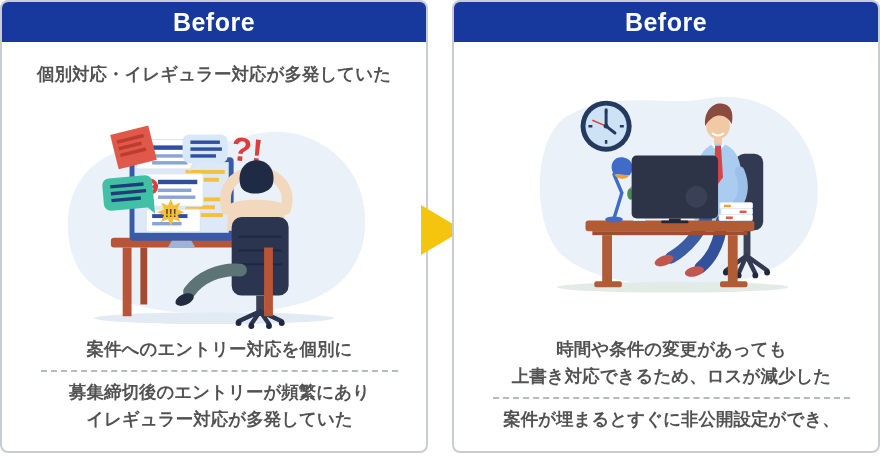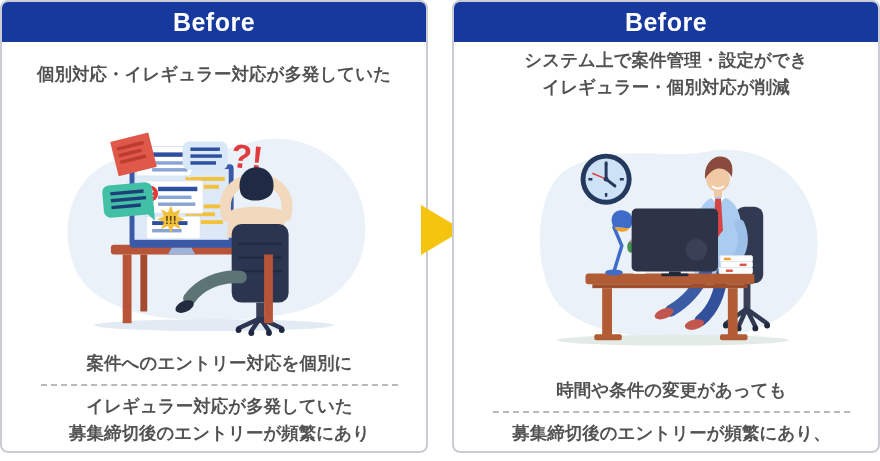--- a/index.html
+++ b/index.html
@@ -8,21 +8,21 @@
   .panel{position:absolute;top:0;width:428px;height:453px;box-sizing:border-box;
          background:#ffffff;border:2px solid #c9ccd2;border-radius:8px;overflow:hidden;
          display:flex;flex-direction:column;}
   .panel.before{left:0;}
   .panel.after{right:0;}
   .panel-header{flex:none;height:40px;background:#17399E;display:flex;align-items:center;justify-content:center;}
   .panel-header h2{margin:0;color:#ffffff;font-size:25px;font-weight:bold;letter-spacing:0.5px;}
   .summary{flex:none;height:64px;display:flex;flex-direction:column;align-items:center;justify-content:center;}
   .summary p{margin:0;font-size:17.5px;font-weight:bold;color:#525252;line-height:27px;white-space:nowrap;}
   .illustration-wrap{flex:1;display:flex;align-items:center;justify-content:center;overflow:hidden;}
-  .points{flex:none;padding:0 10px 4px 10px;margin-left:11px;}
+  .points{flex:none;padding:0 10px 18px 10px;margin-left:11px;}
   .points p{margin:0;text-align:center;font-size:17.5px;font-weight:bold;color:#525252;line-height:27px;white-space:nowrap;}
   .dashed-divider{border:none;border-top:2px dashed #b6b9be;margin:7px 18px;}
   .arrow{position:absolute;left:421px;top:205px;width:0;height:0;
          border-left:42px solid #F5C40F;border-top:25px solid transparent;border-bottom:25px solid transparent;}
 </style>
 </head>
 <body>
 
 <div class="stage">
 
@@ -128,36 +128,32 @@
           <circle cx="234" cy="214" r="3" fill="#1F2840"></circle>
         </g>
 
         <rect x="216" y="137" width="9" height="70" fill="#B85437"></rect>
       </svg>
     </div>
 
     <div class="points">
       <p>案件へのエントリー対応を個別に</p>
       <hr class="dashed-divider">
+      <p>募集締切後のエントリーが頻繁にあり</p>
       <p>イレギュラー対応が多発していた</p>
-      <p>募集締切後のエントリーが頻繁にあり</p>
     </div>
   </section>
 
   <div class="arrow"></div>
 
   <section class="panel after">
     <header class="panel-header">
       <h2>Before</h2>
     </header>
 
-    <div class="summary">
-      <p>システム上で案件管理・設定ができ</p>
-      <p>イレギュラー・個別対応が削減</p>
-    </div>
 
     <div class="illustration-wrap">
       <svg width="330" height="216" viewBox="0 0 330 220" aria-hidden="true">
         <path d="M64,36 C110,8 168,26 206,18 C262,7 314,44 319,102 C324,158 290,198 226,205 C156,212 92,206 60,178 C28,150 28,58 64,36 Z" fill="#EAF1F8"></path>
         <ellipse cx="172" cy="210" rx="118" ry="5.5" fill="#E3EBE7"></ellipse>
 
         <g>
           <circle cx="104" cy="46" r="26" fill="#24395E"></circle>
           <circle cx="104" cy="46" r="21" fill="#CDE2F4"></circle>
           <path d="M104,28 V32 M104,60 V64 M86,46 H90 M118,46 H122" stroke="#24395E" stroke-width="2.5"></path>
@@ -230,18 +226,19 @@
           <rect x="219" y="136" width="34" height="6" rx="1" fill="#FFFFFF" stroke="#E1E8F0"></rect>
           <rect x="224" y="126" width="7" height="2.5" fill="#F0A02C"></rect>
           <rect x="240" y="132" width="7" height="2.5" fill="#E05545"></rect>
           <rect x="226" y="138" width="7" height="2.5" fill="#E05545"></rect>
         </g>
       </svg>
     </div>
 
     <div class="points">
       <p>時間や条件の変更があっても</p>
+      <p>上書き対応できるため、ロスが減少した</p>
       <hr class="dashed-divider">
-      <p>募集締切後のエントリーが頻繁にあり、</p>
+      <p>案件が埋まるとすぐに非公開設定ができ、</p>
     </div>
   </section>
 
 </div>
 
 </body></html>

